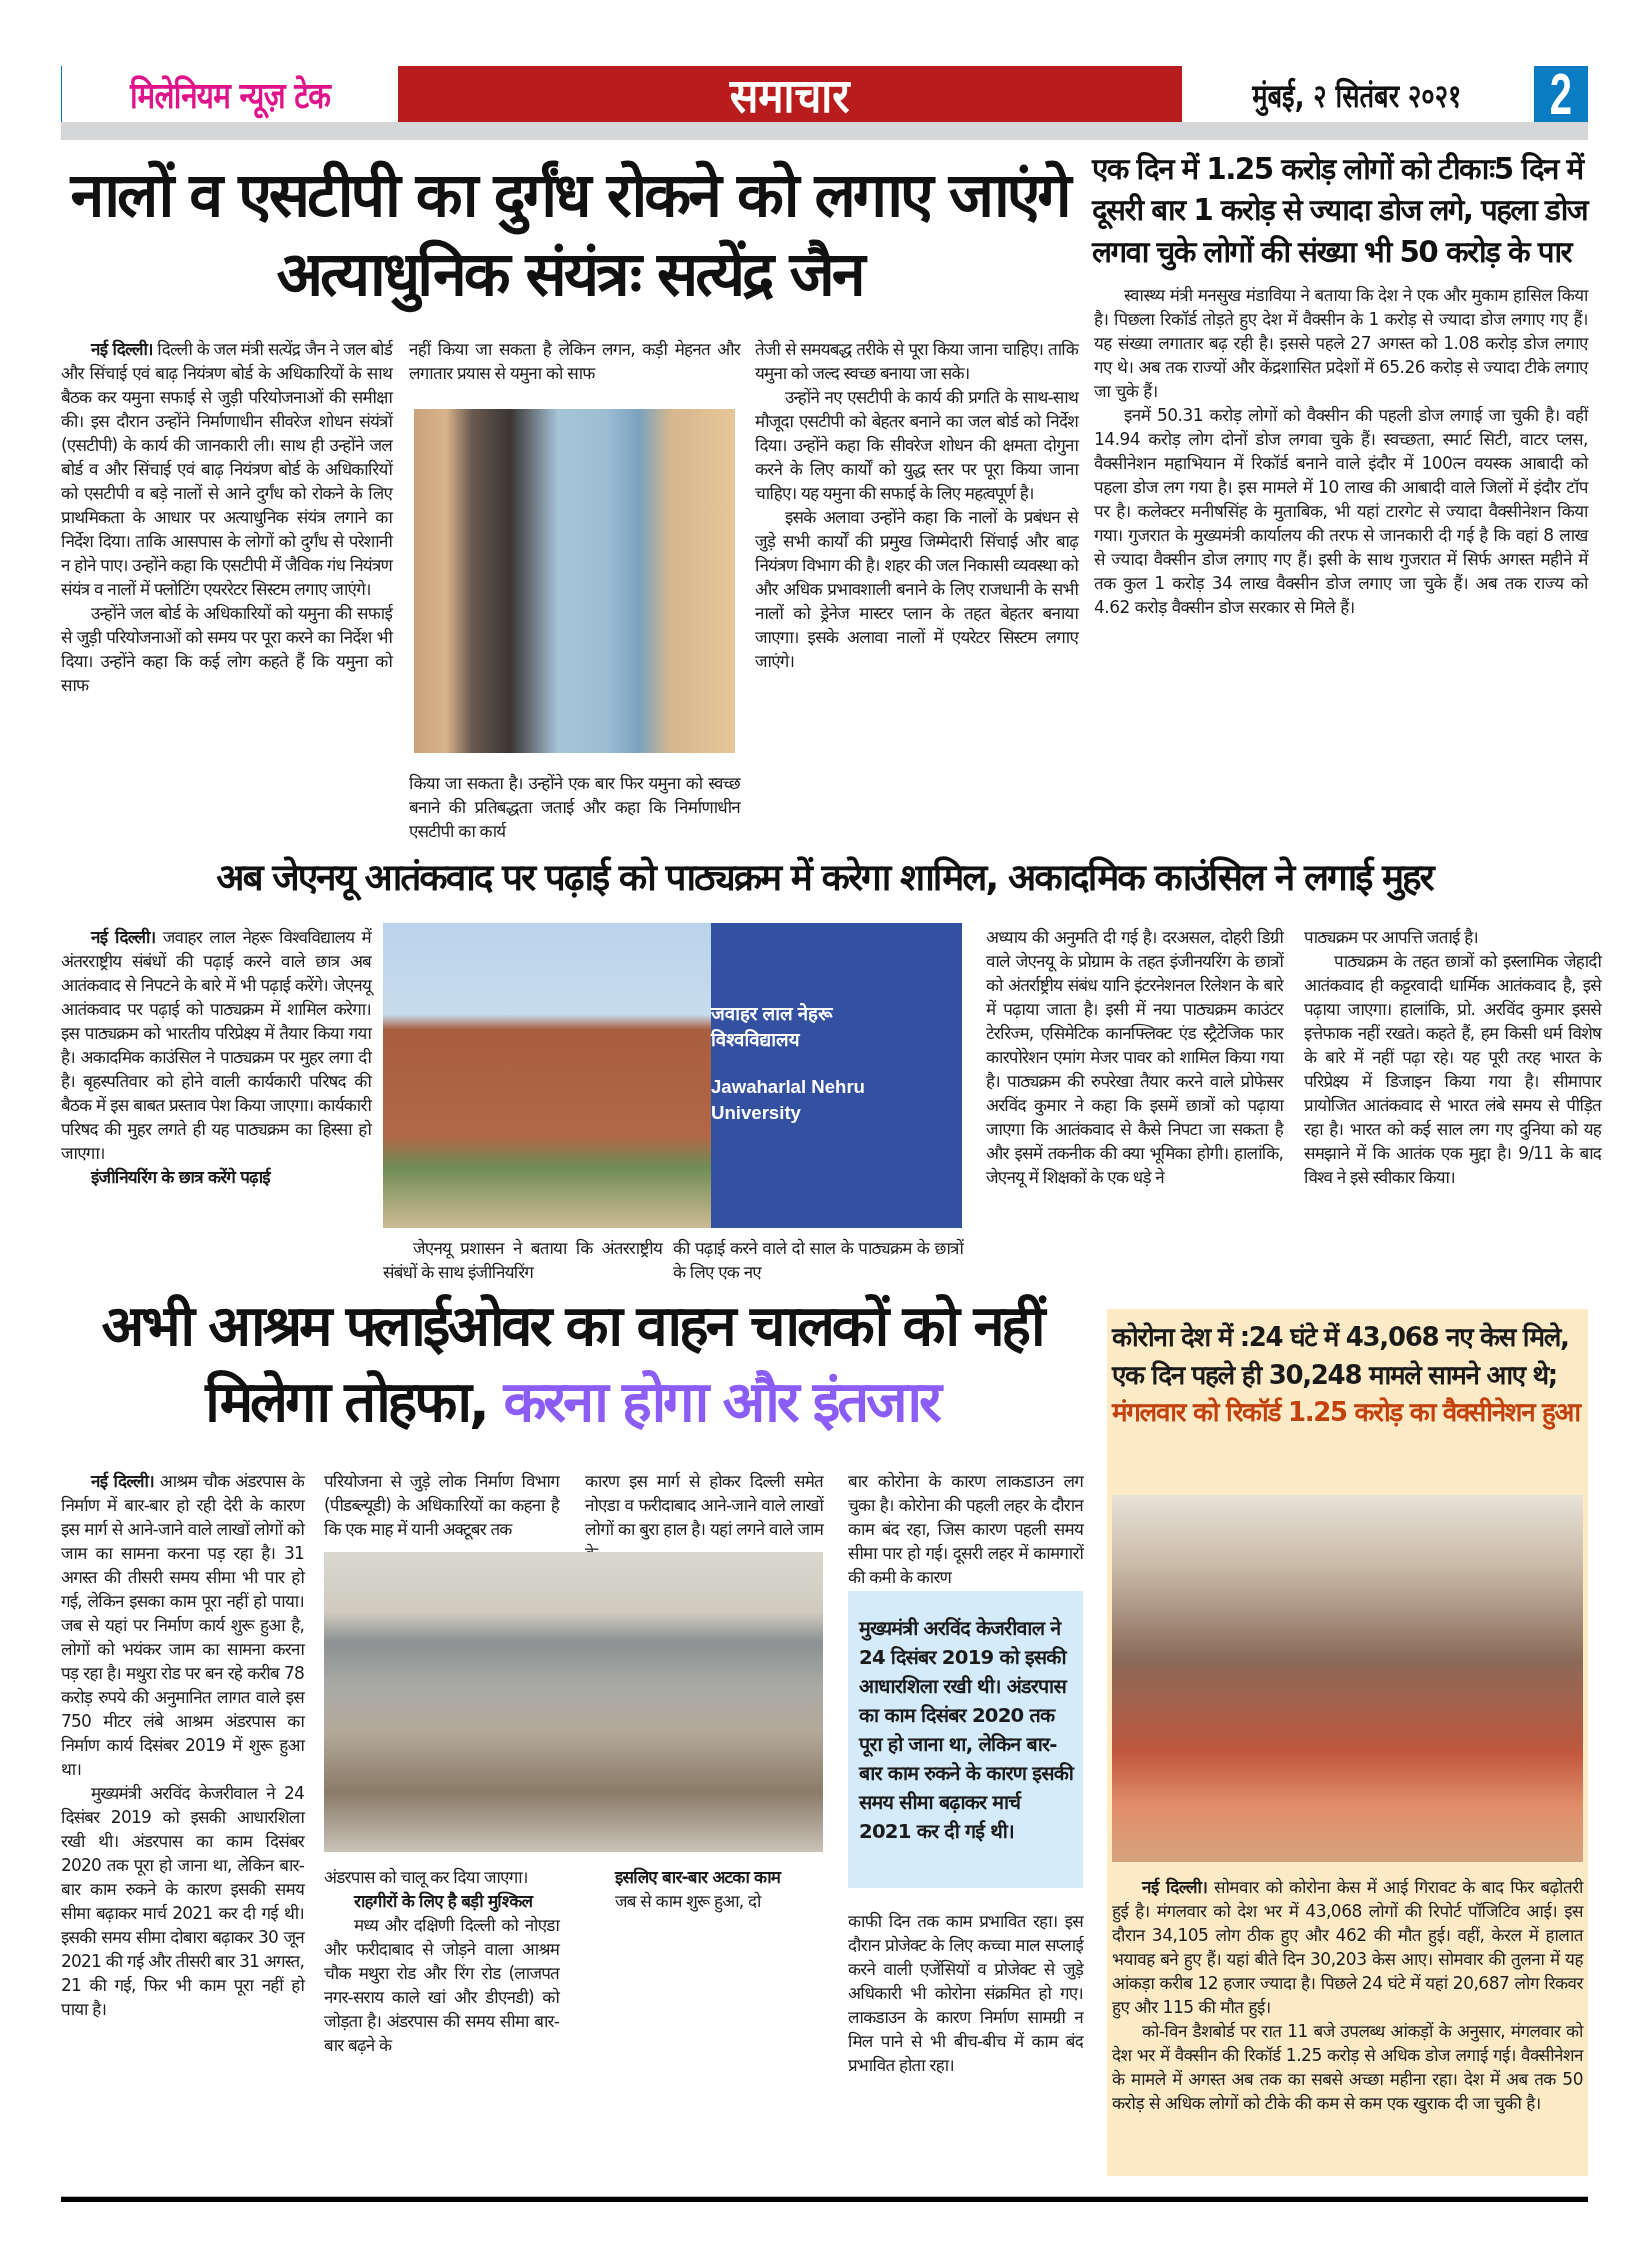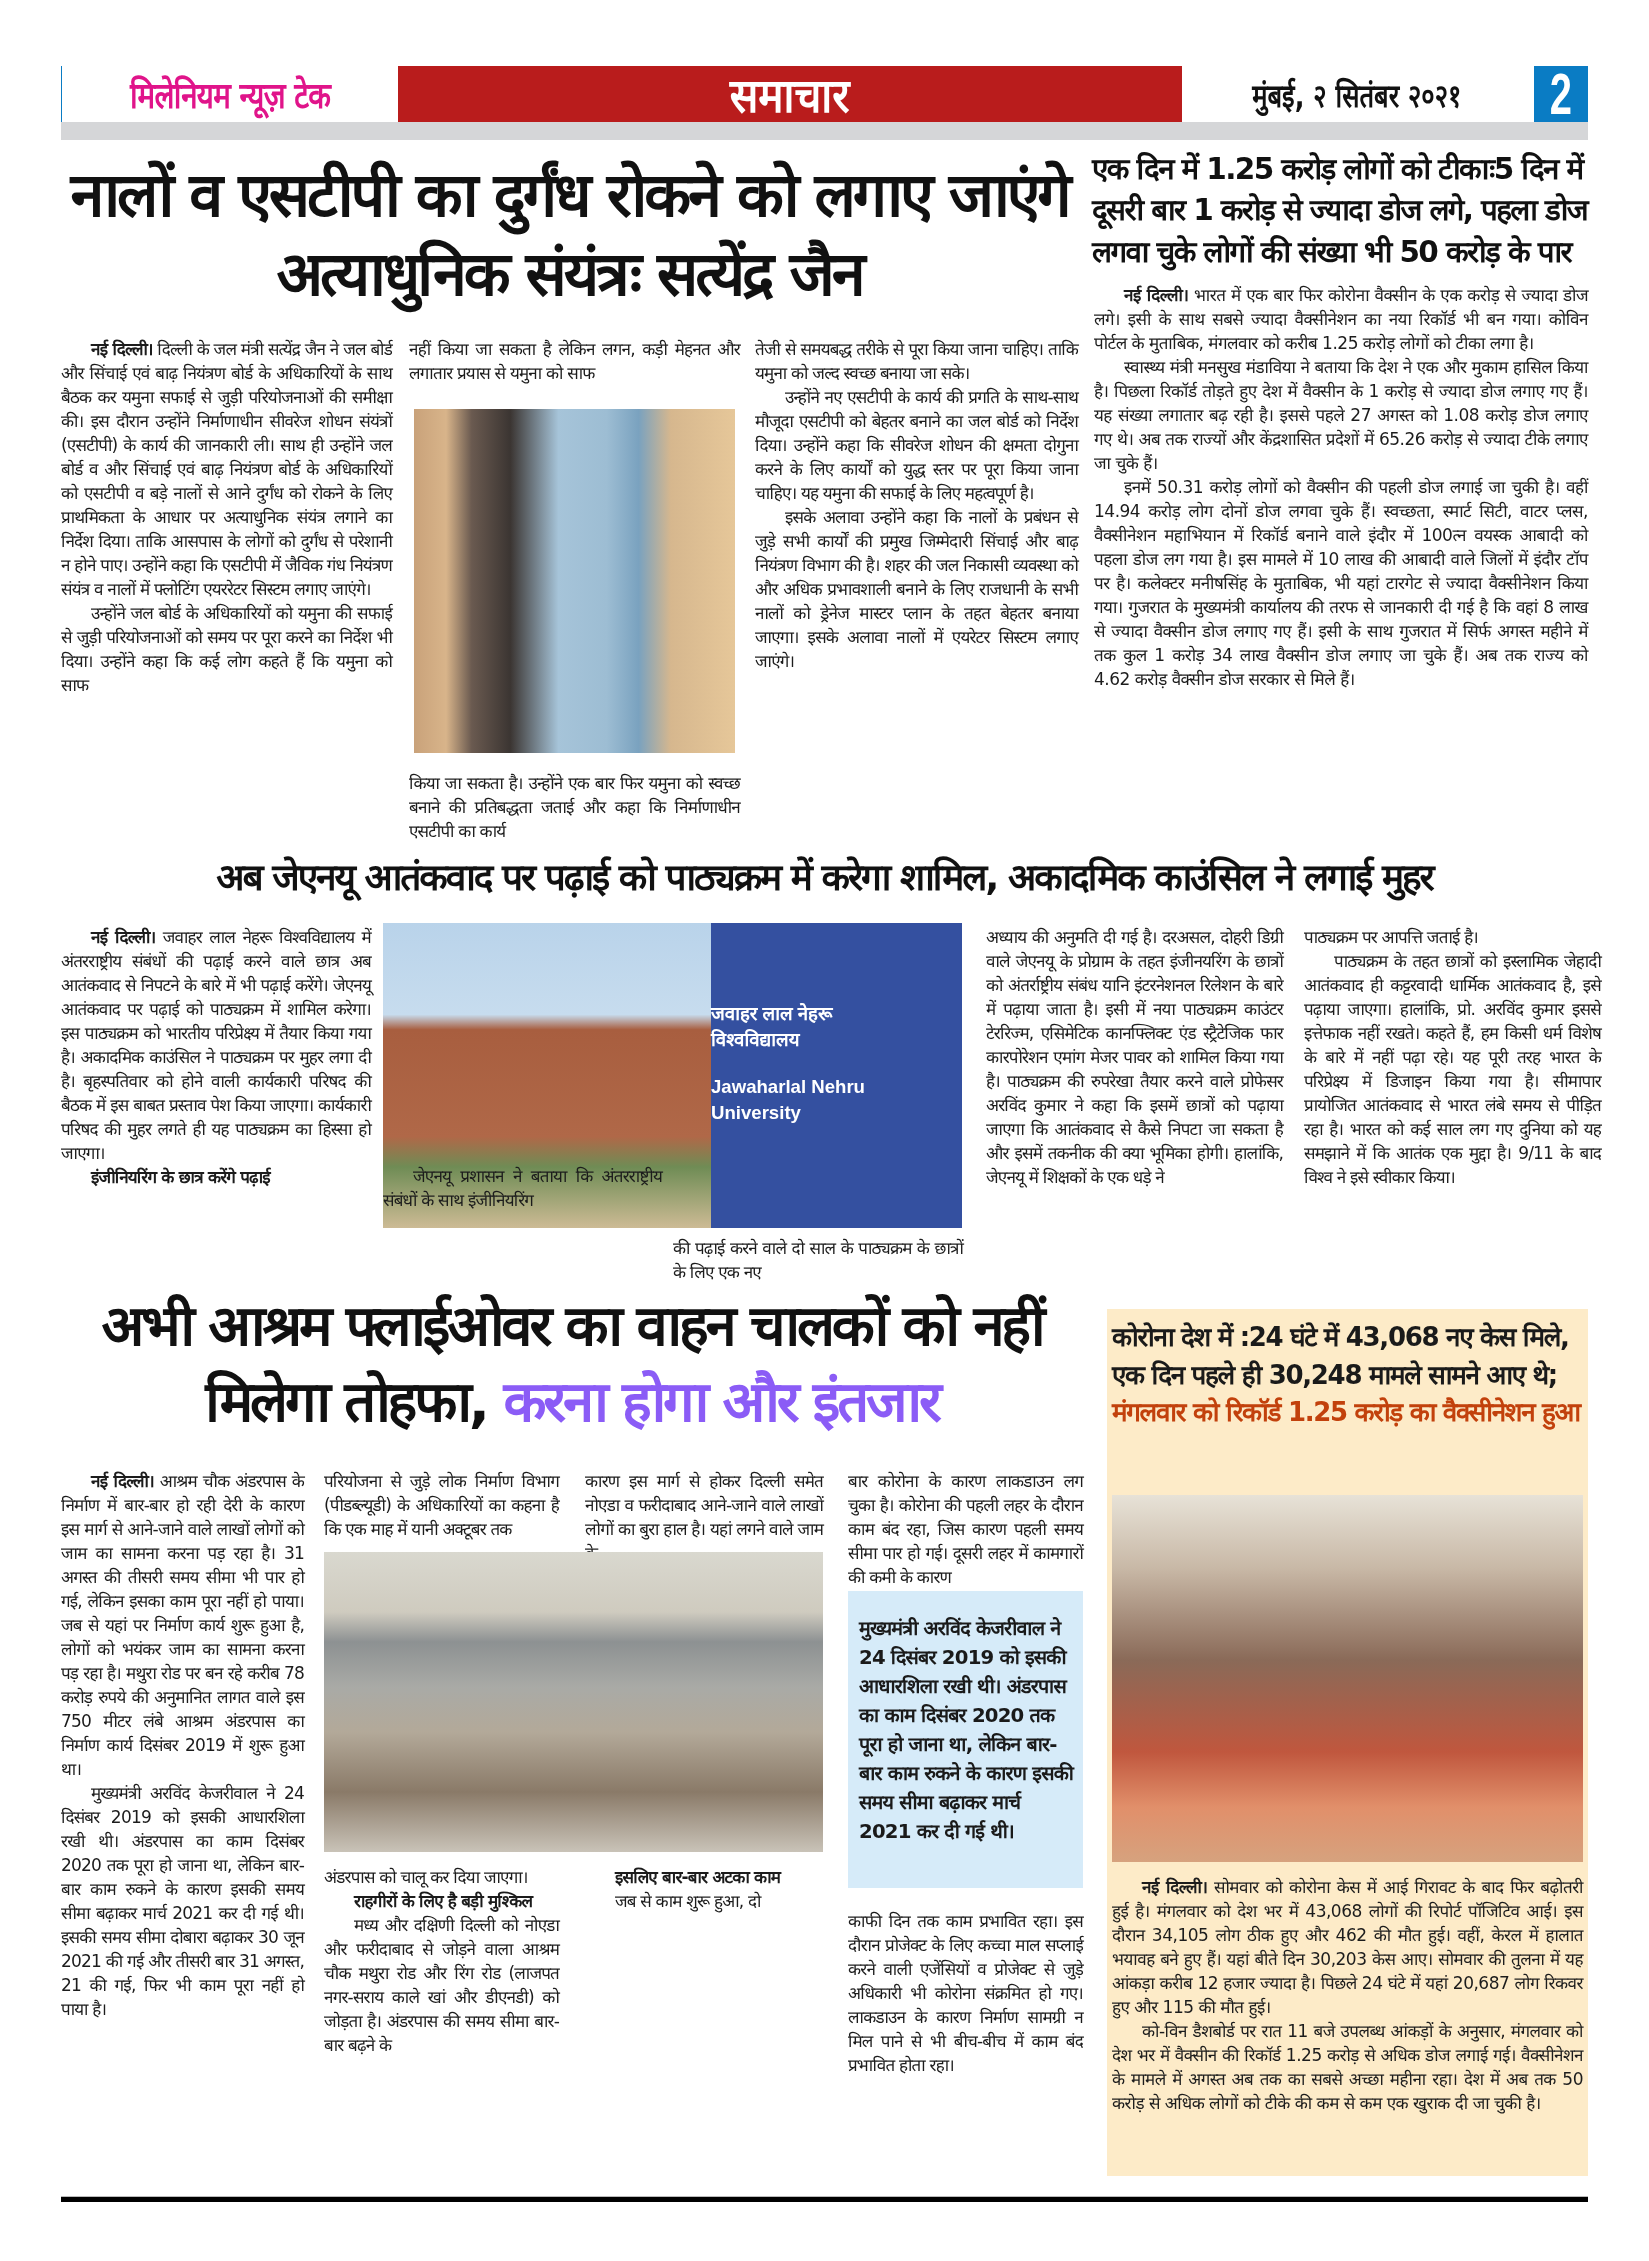--- a/index.html
+++ b/index.html
@@ -75,40 +75,39 @@
     <p class="noind">किया जा सकता है। उन्होंने एक बार फिर यमुना को स्वच्छ बनाने की प्रतिबद्धता जताई और कहा कि निर्माणाधीन एसटीपी का कार्य</p>
   </div>
 <div class="abs col" style="left:755px;top:337px;width:323px;">
   <p class="noind">तेजी से समयबद्ध तरीके से पूरा किया जाना चाहिए। ताकि यमुना को जल्द स्वच्छ बनाया जा सके।</p>
   <p>उन्होंने नए एसटीपी के कार्य की प्रगति के साथ-साथ मौजूदा एसटीपी को बेहतर बनाने का जल बोर्ड को निर्देश दिया। उन्होंने कहा कि सीवरेज शोधन की क्षमता दोगुना करने के लिए कार्यों को युद्ध स्तर पर पूरा किया जाना चाहिए। यह यमुना की सफाई के लिए महत्वपूर्ण है।</p>
   <p>इसके अलावा उन्होंने कहा कि नालों के प्रबंधन से जुड़े सभी कार्यों की प्रमुख जिम्मेदारी सिंचाई और बाढ़ नियंत्रण विभाग की है। शहर की जल निकासी व्यवस्था को और अधिक प्रभावशाली बनाने के लिए राजधानी के सभी नालों को ड्रेनेज मास्टर प्लान के तहत बेहतर बनाया जाएगा। इसके अलावा नालों में एयरेटर सिस्टम लगाए जाएंगे।</p>
 </div>
 
 <div class="abs hl hl-side">एक दिन में 1.25 करोड़ लोगों को टीकाः5 दिन में दूसरी बार 1 करोड़ से ज्यादा डोज लगे, पहला डोज लगवा चुके लोगों की संख्या भी 50 करोड़ के पार</div>
 <div class="abs col side-body" style="left:1094px;top:283px;width:494px;">
-  <p><span class="dateline">नई दिल्ली।</span> <span>भारत में एक बार फिर कोरोना वैक्सीन के एक करोड़ से ज्यादा डोज लगे। इसी के साथ सबसे ज्यादा वैक्सीनेशन का नया रिकॉर्ड भी बन गया। कोविन पोर्टल के मुताबिक, मंगलवार को करीब 1.25 करोड़ लोगों को टीका लगा है।</span></p>
   <p>स्वास्थ्य मंत्री मनसुख मंडाविया ने बताया कि देश ने एक और मुकाम हासिल किया है। पिछला रिकॉर्ड तोड़ते हुए देश में वैक्सीन के 1 करोड़ से ज्यादा डोज लगाए गए हैं। यह संख्या लगातार बढ़ रही है। इससे पहले 27 अगस्त को 1.08 करोड़ डोज लगाए गए थे। अब तक राज्यों और केंद्रशासित प्रदेशों में 65.26 करोड़ से ज्यादा टीके लगाए जा चुके हैं।</p>
   <p>इनमें 50.31 करोड़ लोगों को वैक्सीन की पहली डोज लगाई जा चुकी है। वहीं 14.94 करोड़ लोग दोनों डोज लगवा चुके हैं। स्वच्छता, स्मार्ट सिटी, वाटर प्लस, वैक्सीनेशन महाभियान में रिकॉर्ड बनाने वाले इंदौर में 100त्न वयस्क आबादी को पहला डोज लग गया है। इस मामले में 10 लाख की आबादी वाले जिलों में इंदौर टॉप पर है। कलेक्टर मनीषसिंह के मुताबिक, भी यहां टारगेट से ज्यादा वैक्सीनेशन किया गया। गुजरात के मुख्यमंत्री कार्यालय की तरफ से जानकारी दी गई है कि वहां  8 लाख से ज्यादा वैक्सीन डोज लगाए गए हैं। इसी के साथ गुजरात में सिर्फ अगस्त महीने में तक कुल 1 करोड़ 34 लाख वैक्सीन डोज लगाए जा चुके हैं। अब तक राज्य को 4.62 करोड़ वैक्सीन डोज सरकार से मिले हैं।</p>
 </div>
 
 <div class="abs hl hl-jnu">अब जेएनयू आतंकवाद पर पढ़ाई को पाठ्यक्रम में करेगा शामिल, अकादमिक काउंसिल ने लगाई मुहर</div>
 <div class="abs col" style="left:61px;top:925px;width:310px;">
   <p><span class="dateline">नई दिल्ली।</span> <span>जवाहर लाल नेहरू विश्वविद्यालय में अंतरराष्ट्रीय संबंधों की पढ़ाई करने वाले छात्र अब आतंकवाद से निपटने के बारे में भी पढ़ाई करेंगे। जेएनयू आतंकवाद पर पढ़ाई को पाठ्यक्रम में शामिल करेगा। इस पाठ्यक्रम को भारतीय परिप्रेक्ष्य में तैयार किया गया है। अकादमिक काउंसिल ने पाठ्यक्रम पर मुहर लगा दी है। बृहस्पतिवार को होने वाली कार्यकारी परिषद की बैठक में इस बाबत प्रस्ताव पेश किया जाएगा। कार्यकारी परिषद की मुहर लगते ही यह पाठ्यक्रम का हिस्सा हो जाएगा।</span></p>
   <p class="sub">इंजीनियरिंग के छात्र करेंगे पढ़ाई</p>
 </div>
 <div class="abs photo photo-jnu"></div>
 <div class="abs jnu-sign">
   <div class="jnu-sign-text" style="margin-top:78px;">
     <div>जवाहर लाल नेहरू</div>
     <div>विश्वविद्यालय</div>
     <div style="margin-top:21px;">Jawaharlal Nehru</div>
     <div>University</div>
   </div>
 </div>
-<div class="abs col" style="left:383px;top:1164px;width:279px;">
+<div class="abs col" style="left:383px;top:1236px;width:279px;">
     <p>जेएनयू प्रशासन ने बताया कि अंतरराष्ट्रीय संबंधों के साथ इंजीनियरिंग</p>
   </div>
 <div class="abs col" style="left:673px;top:1236px;width:290px;">
     <p class="noind">की पढ़ाई करने वाले दो साल के पाठ्यक्रम के छात्रों के लिए एक नए</p>
   </div>
 <div class="abs col" style="left:986px;top:925px;width:297px;">
     <p class="noind">अध्याय की अनुमति दी गई है। दरअसल, दोहरी डिग्री वाले जेएनयू के प्रोग्राम के तहत इंजीनयरिंग के छात्रों को अंतर्राष्ट्रीय संबंध यानि इंटरनेशनल रिलेशन के बारे में पढ़ाया जाता है। इसी में नया पाठ्यक्रम काउंटर टेररिज्म, एसिमेटिक कानफ्लिक्ट एंड स्ट्रैटेजिक फार कारपोरेशन एमांग मेजर पावर को शामिल किया गया है। पाठ्यक्रम की रुपरेखा तैयार करने वाले प्रोफेसर अरविंद कुमार ने कहा कि इसमें छात्रों को पढ़ाया जाएगा कि आतंकवाद से कैसे निपटा जा सकता है और इसमें तकनीक की क्या भूमिका होगी। हालांकि, जेएनयू में शिक्षकों के एक धड़े ने</p>
   </div>
 <div class="abs col" style="left:1304px;top:925px;width:297px;">
   <p class="noind">पाठ्यक्रम पर आपत्ति जताई है।</p>

